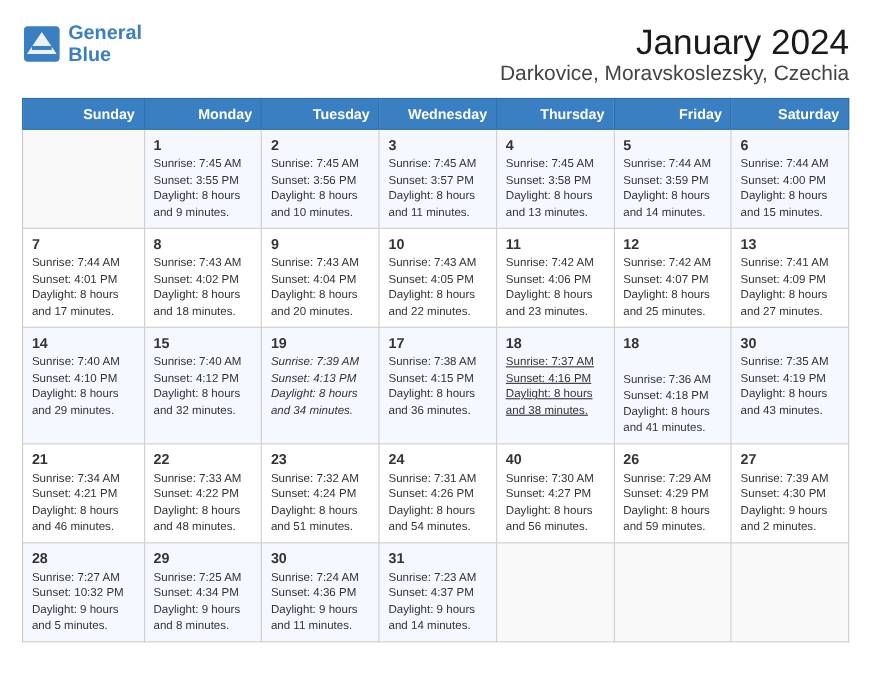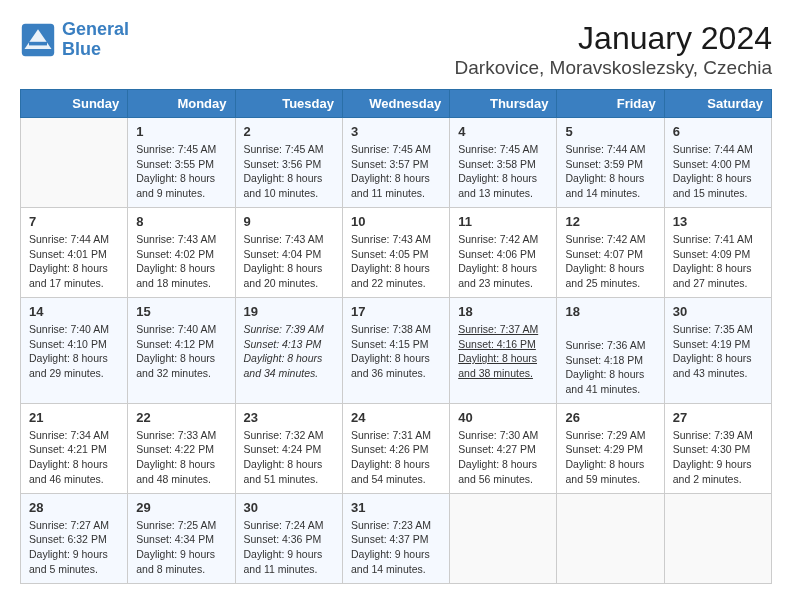--- a/index.html
+++ b/index.html
@@ -317,21 +317,21 @@
           <div class="day-info" style="white-space: pre-line;">Sunrise: 7:39 AM
 Sunset: 4:30 PM
 Daylight: 9 hours
 and 2 minutes.</div>
         </td>
       </tr>
       <tr>
         <td>
           <span class="day-number">28</span>
           <div class="day-info" style="white-space: pre-line;">Sunrise: 7:27 AM
-Sunset: 6:32 PM
+Sunset: 10:32 PM
 Daylight: 9 hours
 and 5 minutes.</div>
         </td>
         <td>
           <span class="day-number">29</span>
           <div class="day-info" style="white-space: pre-line;">Sunrise: 7:25 AM
 Sunset: 4:34 PM
 Daylight: 9 hours
 and 8 minutes.</div>
         </td>

